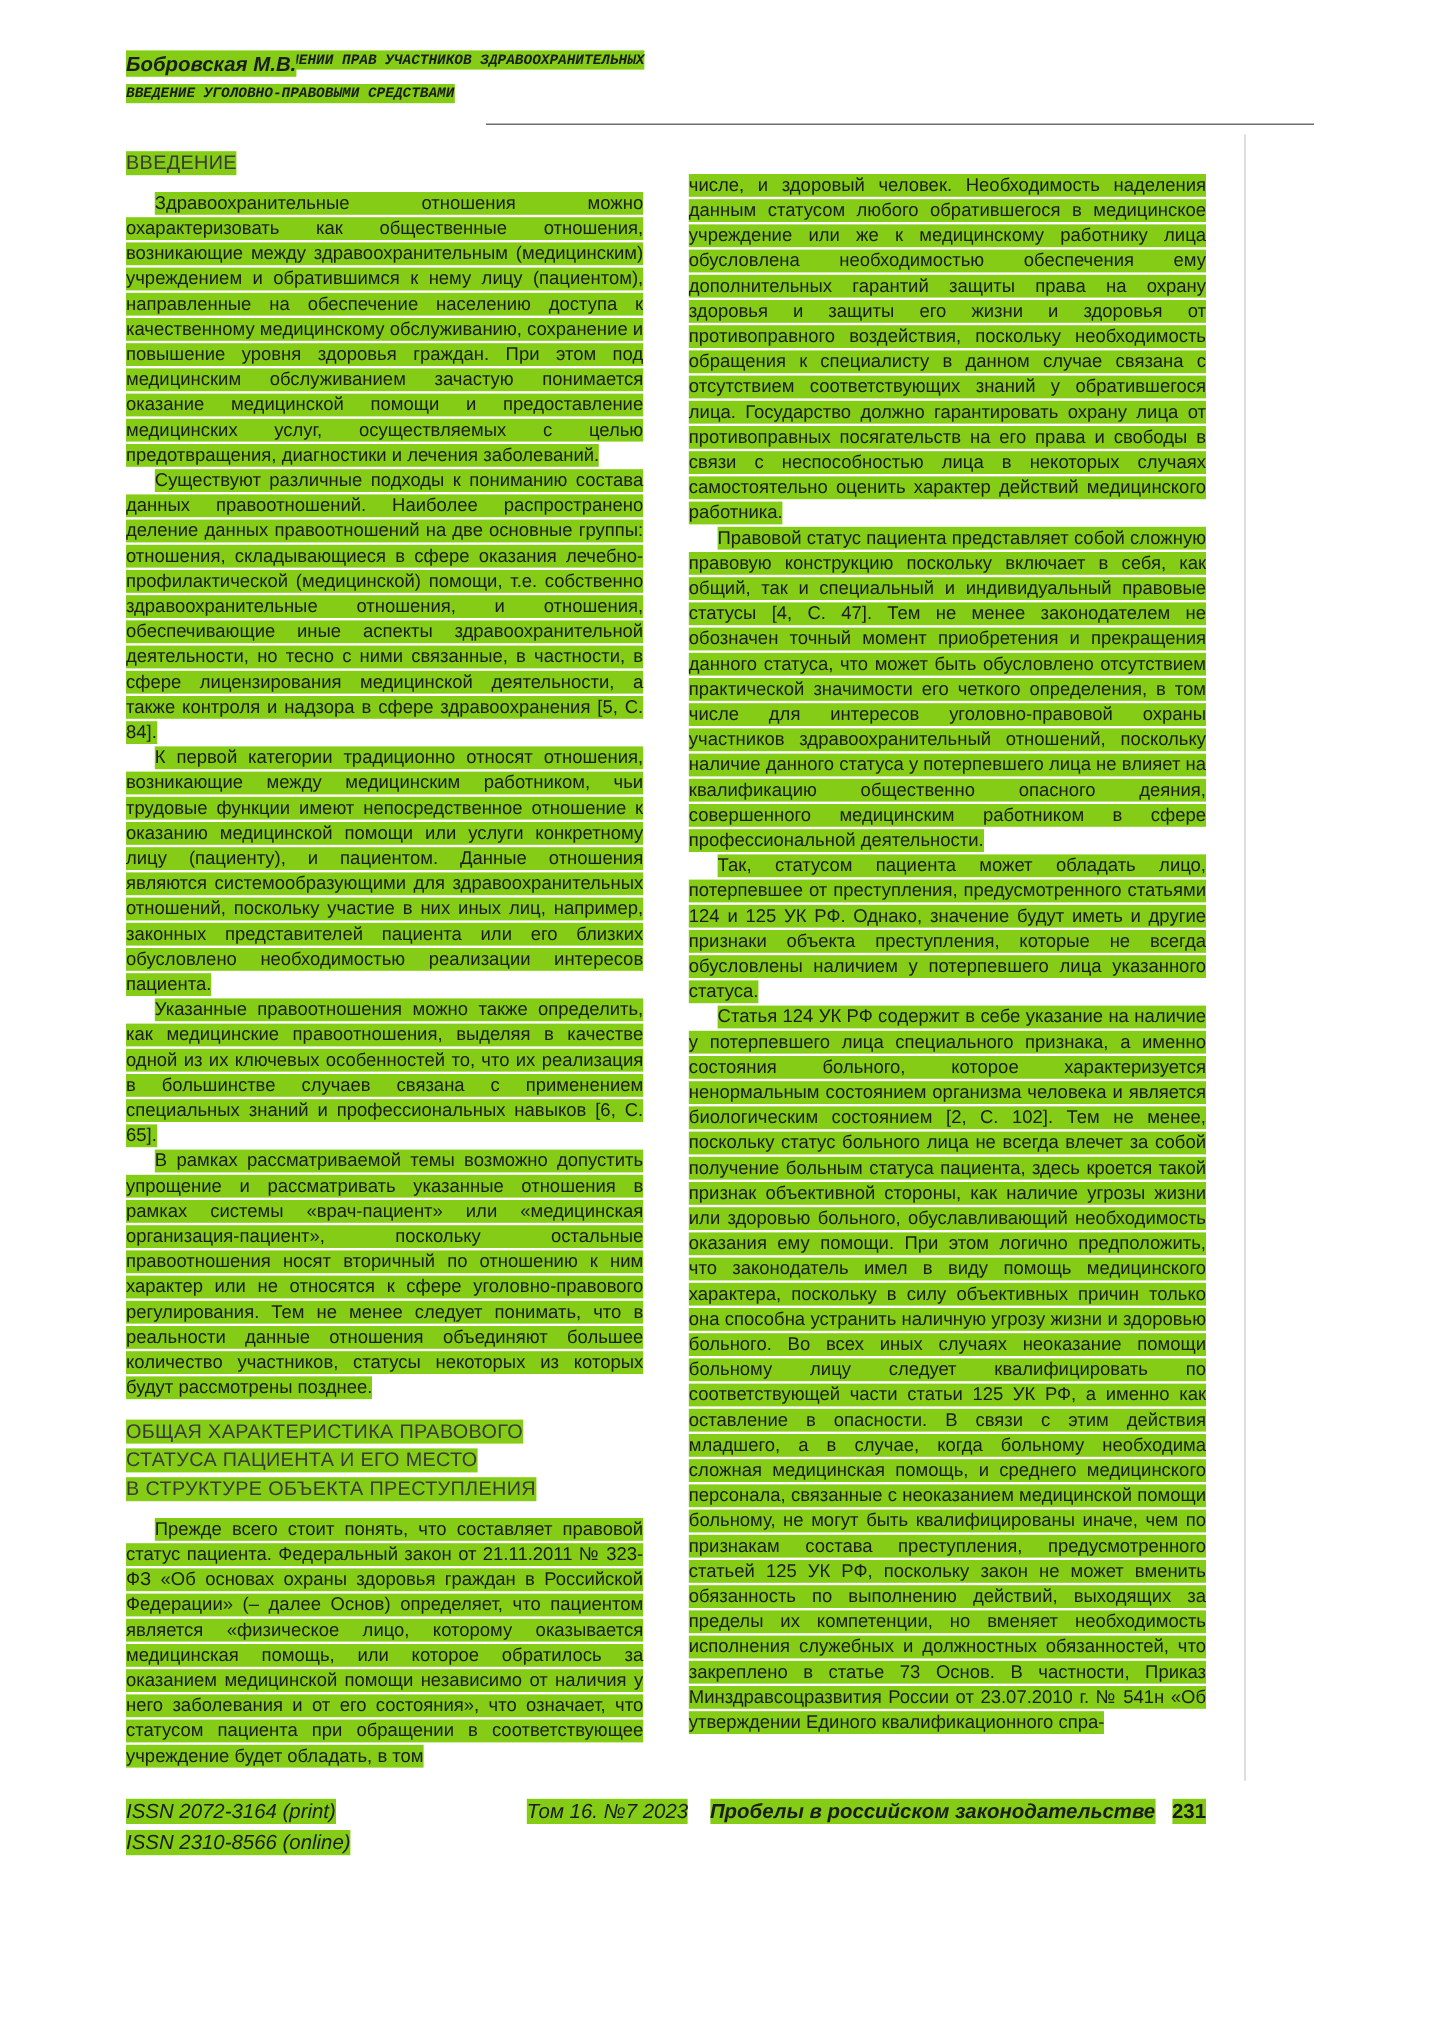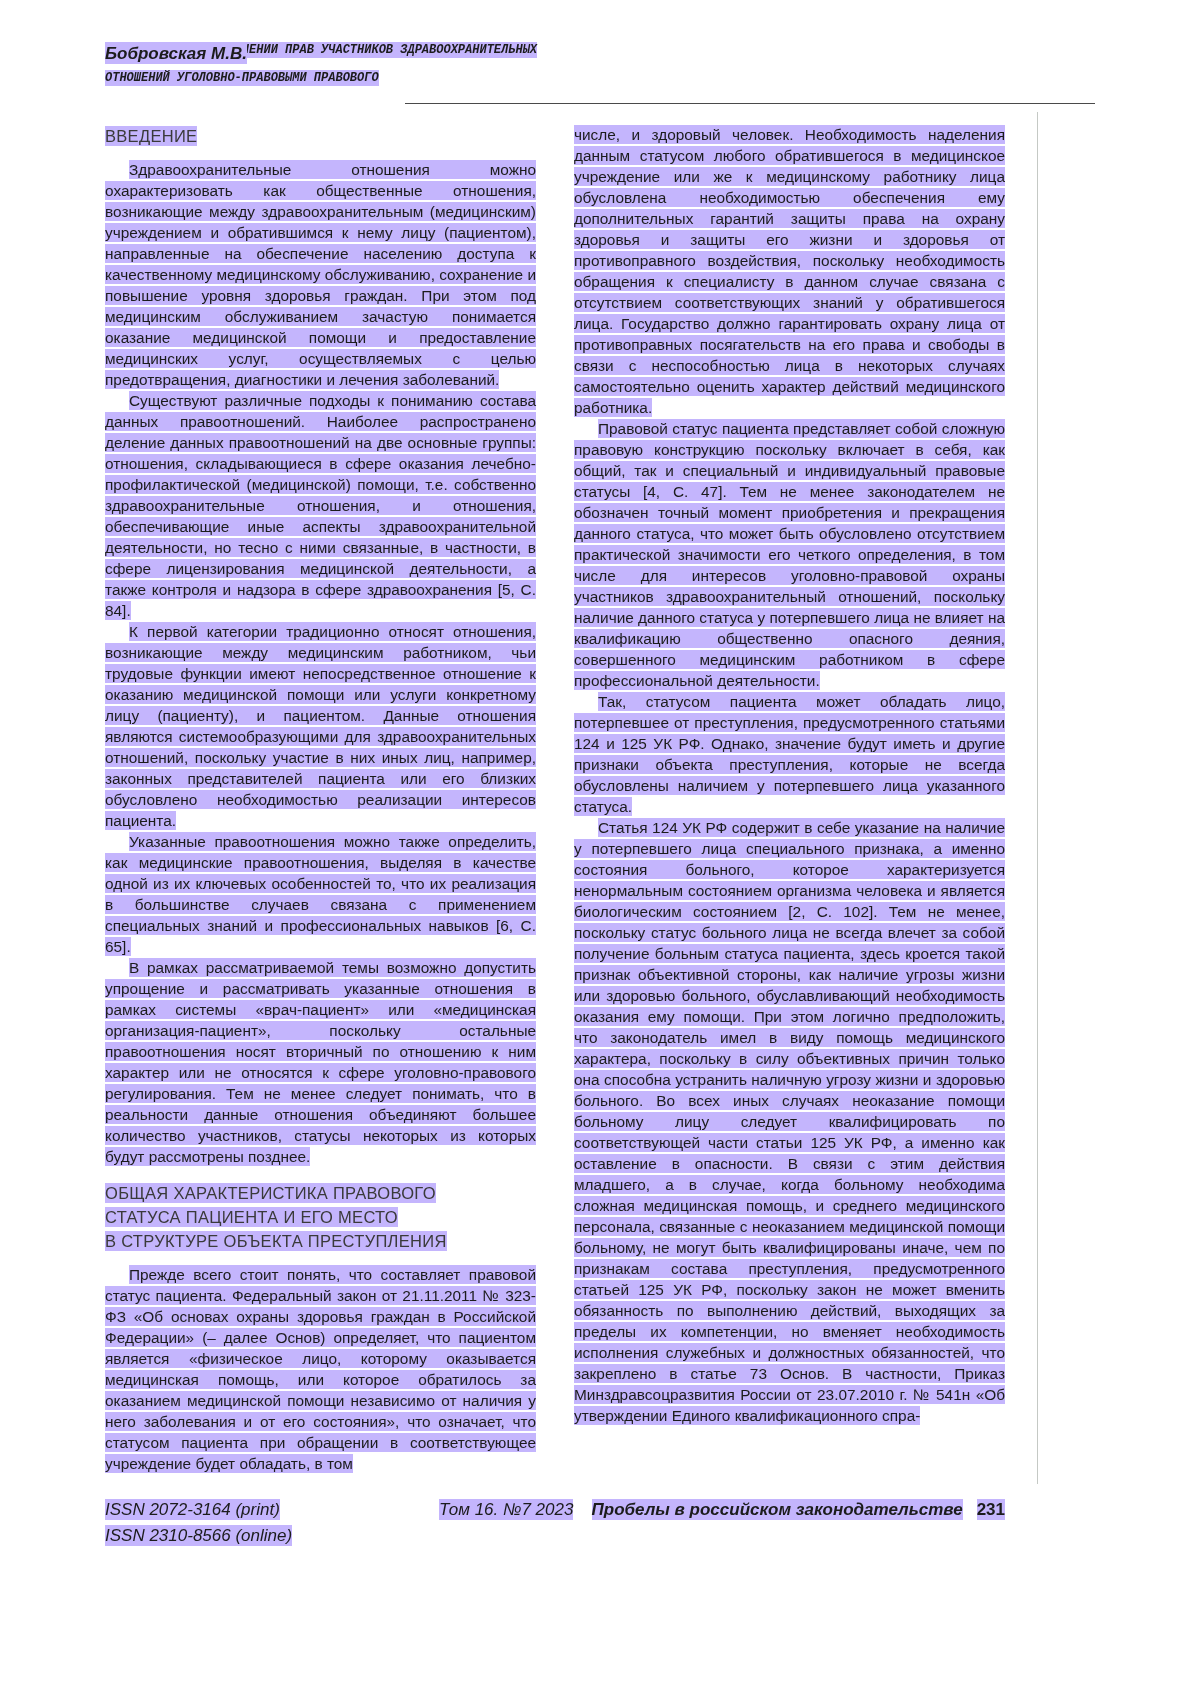--- a/index.html
+++ b/index.html
@@ -5,21 +5,21 @@
   html, body { margin: 0; padding: 0; }
   body {
     width: 1200px; height: 1697px;
     background: #ffffff;
     position: relative;
     overflow: hidden;
     font-family: "Liberation Sans", sans-serif;
     color: #1c1c1c;
   }
   .hl {
-    background: #c4b5fd;
+    background: #84cc16;
     box-decoration-break: clone;
     -webkit-box-decoration-break: clone;
     padding: 1px 0;
   }
   
   .header { position: absolute; top: 36px; left: 105px; width: 900px; }
   .author {
     position: absolute; left: 0; top: 8px;
     font-weight: bold; font-style: italic; font-size: 17px;
     white-space: nowrap;
@@ -34,21 +34,21 @@
     position: absolute; left: 1037px; top: 112px; width: 1px; height: 1372px;
     background: #c5c9c5;
   }
   
   .columns {
     position: absolute; top: 124px; left: 105px; width: 900px; height: 1372px;
     display: flex; gap: 38px; overflow: hidden;
   }
   .col { width: 437px; font-size: 15.4px; line-height: 21px; text-align: justify; }
   .col p { margin: 0; text-indent: 24px; }
-  .col p.no-indent { text-indent: 0; }
+  .col p.no-indent { text-indent: 0; margin-top: 20px; }
   h2.section-heading {
     font-size: 16.5px; font-weight: normal; color: #3a3a3a;
     letter-spacing: 0.3px; line-height: 24px;
     margin: 0 0 11px 0; text-align: left;
   }
   h2.section-heading.multiline { margin: 14px 0 11px 0; }
   h2.section-heading .line { display: block; }
   
   .footer {
     position: absolute; top: 1497px; left: 105px; width: 900px;
@@ -63,21 +63,21 @@
 </style>
 </head>
 <body>
 
 <div class="page">
 
   <div class="header">
     <div class="author"><span class="hl">Бобровская М.В.</span></div>
     <div class="title">
       <span class="line"><span class="hl">К ВОПРОСУ ОБ ОБЕСПЕЧЕНИИ ПРАВ УЧАСТНИКОВ ЗДРАВООХРАНИТЕЛЬНЫХ</span></span>
-      <span class="line"><span class="hl">ОТНОШЕНИЙ УГОЛОВНО-ПРАВОВЫМИ ПРАВОВОГО</span></span>
+      <span class="line"><span class="hl">ВВЕДЕНИЕ УГОЛОВНО-ПРАВОВЫМИ СРЕДСТВАМИ</span></span>
     </div>
   </div>
   <div class="header-rule"></div>
   <div class="vline"></div>
 
   <div class="columns">
 
     <div class="col">
       <h2 class="section-heading"><span class="hl">ВВЕДЕНИЕ</span></h2>
 

